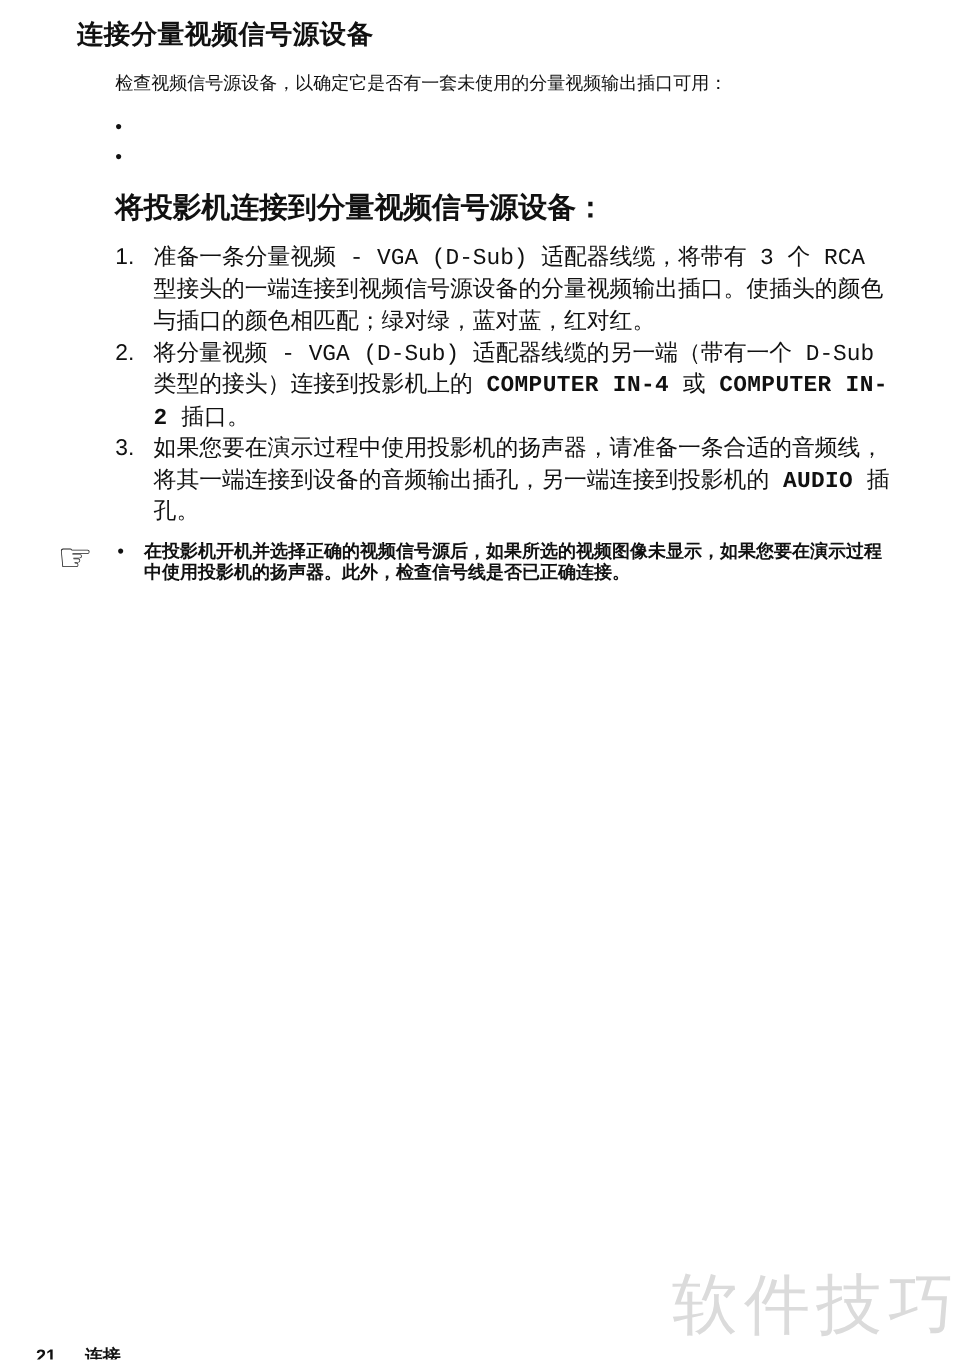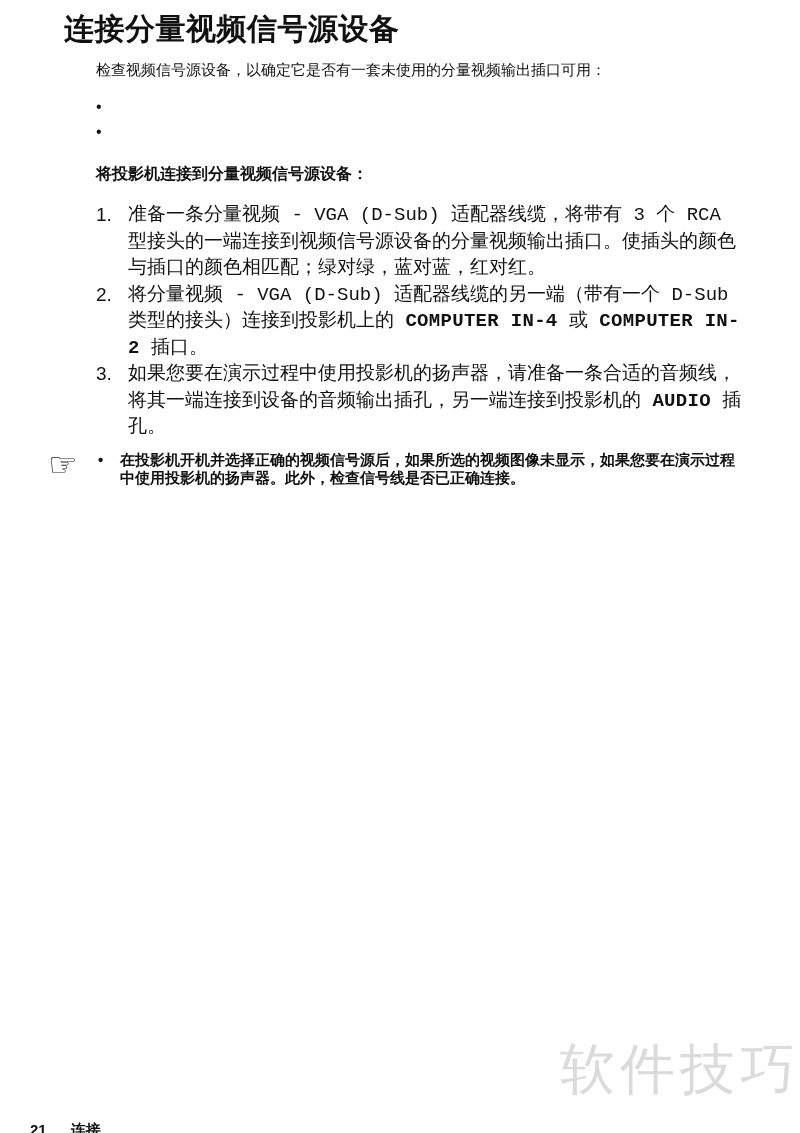--- a/index.html
+++ b/index.html
@@ -11,21 +11,21 @@
     overflow: hidden;
     position: relative;
     font-family: "Liberation Sans", "DejaVu Sans", sans-serif;
     color: #111111;
   }
   .doc {
     padding: 10px 52px 0 64px;
   }
   .title {
     margin: 0;
-    font-size: 30px;
+    font-size: 22px;
     font-weight: bold;
     line-height: 38px;
     letter-spacing: 0.5px;
   }
   .intro {
     margin: 9px 0 0 32px;
     font-size: 15px;
     line-height: 26px;
   }
   .bullets {
@@ -36,21 +36,21 @@
     line-height: 25px;
     font-size: 19px;
   }
   .bullet-row .dot {
     width: 28px;
     flex: 0 0 28px;
     font-size: 16px;
   }
   .subheading {
     margin: 17px 0 16px 32px;
-    font-size: 16px;
+    font-size: 24px;
     font-weight: bold;
     line-height: 25px;
   }
   .steps {
     margin: 6px 0 0 32px;
   }
   .step {
     display: flex;
     font-size: 19px;
     line-height: 26.5px;
@@ -92,21 +92,21 @@
     margin: 0;
     flex: 0 0 628px;
     width: 628px;
     font-size: 15px;
     font-weight: bold;
     line-height: 18px;
   }
   .watermark {
     position: absolute;
     right: 0px;
-    bottom: 26px;
+    bottom: 8px;
     font-size: 55px;
     letter-spacing: 5px;
     color: #dbdbdb;
     white-space: nowrap;
   }
   .footer {
     position: absolute;
     left: 30px;
     top: 1121px;
     font-size: 15px;

